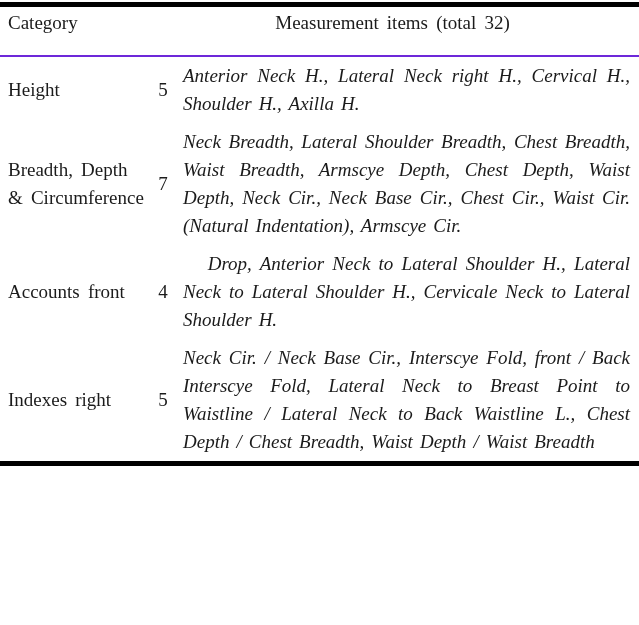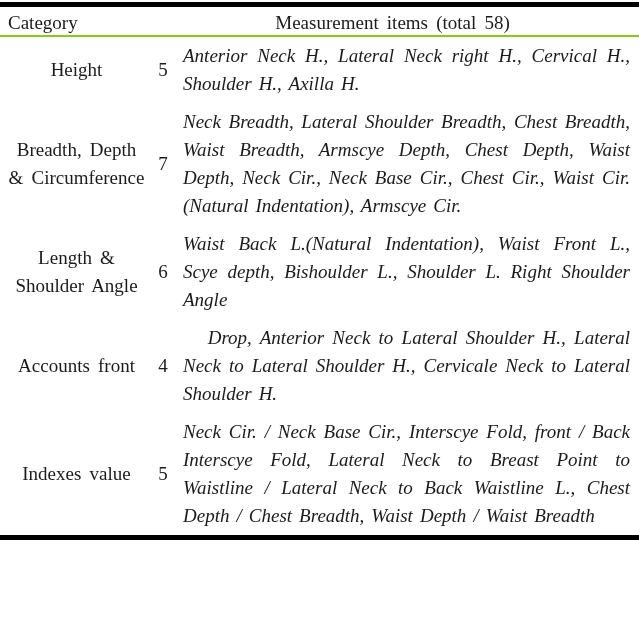--- a/index.html
+++ b/index.html
@@ -19,42 +19,42 @@
     border-collapse: collapse;
     border-top: 5px solid #000000;
     border-bottom: 5px solid #000000;
     margin-top: 2px;
     table-layout: fixed;
   }
   thead th {
     font-weight: normal;
     font-size: 19px;
     line-height: 24px;
-    padding: 4px 0 0 0;
-    border-bottom: 2px solid #84cc16;
+    padding: 4px 0 20px 0;
+    border-bottom: 2px solid #6d28d9;
     word-spacing: 0.18em;
   }
   th.col-category {
     text-align: left;
     padding-left: 8px;
   }
   th.col-items {
     text-align: center;
   }
   td {
     font-size: 19px;
     line-height: 28px;
     vertical-align: middle;
     padding-top: 5px;
     padding-bottom: 5px;
     word-spacing: 0.18em;
   }
   td.cell-category {
     padding-left: 8px;
-    text-align: center;
+    text-align: left;
   }
   td.cell-count {
     text-align: center;
     padding-left: 0;
     padding-right: 2px;
   }
   td.cell-items {
     text-align: justify;
     padding-right: 9px;
     word-spacing: 0.12em;
@@ -69,43 +69,38 @@
 
 <table class="paper-table">
   <colgroup>
     <col class="c-category">
     <col class="c-count">
     <col class="c-items">
   </colgroup>
   <thead>
     <tr>
       <th class="col-category">Category</th>
-      <th class="col-items" colspan="2">Measurement items (total 58)</th>
+      <th class="col-items" colspan="2">Measurement items (total 32)</th>
     </tr>
   </thead>
   <tbody>
     <tr>
       <td class="cell-category">Height</td>
       <td class="cell-count">5</td>
       <td class="cell-items">Anterior Neck H., Lateral Neck right H., Cervical H., Shoulder H., Axilla H.</td>
     </tr>
     <tr>
       <td class="cell-category">Breadth, Depth &amp; Circumference</td>
       <td class="cell-count">7</td>
       <td class="cell-items">Neck Breadth, Lateral Shoulder Breadth, Chest Breadth, Waist Breadth, Armscye Depth, Chest Depth, Waist Depth, Neck Cir., Neck Base Cir., Chest Cir., Waist Cir.(Natural Indentation), Armscye Cir.</td>
     </tr>
     <tr>
-      <td class="cell-category">Length &amp; Shoulder Angle</td>
-      <td class="cell-count">6</td>
-      <td class="cell-items">Waist Back L.(Natural Indentation), Waist Front L., Scye depth, Bishoulder L., Shoulder L. Right Shoulder Angle</td>
-    </tr>
-    <tr>
       <td class="cell-category">Accounts front</td>
       <td class="cell-count">4</td>
       <td class="cell-items">&nbsp;&nbsp;&nbsp;Drop, Anterior Neck to Lateral Shoulder H., Lateral Neck to Lateral Shoulder H., Cervicale Neck to Lateral Shoulder H.</td>
     </tr>
     <tr>
-      <td class="cell-category">Indexes value</td>
+      <td class="cell-category">Indexes right</td>
       <td class="cell-count">5</td>
       <td class="cell-items">Neck Cir. / Neck Base Cir., Interscye Fold, front / Back Interscye Fold, Lateral Neck to Breast Point to Waistline / Lateral Neck to Back Waistline L., Chest Depth / Chest Breadth, Waist Depth / Waist Breadth</td>
     </tr>
   </tbody>
 </table>
 
 </body></html>

